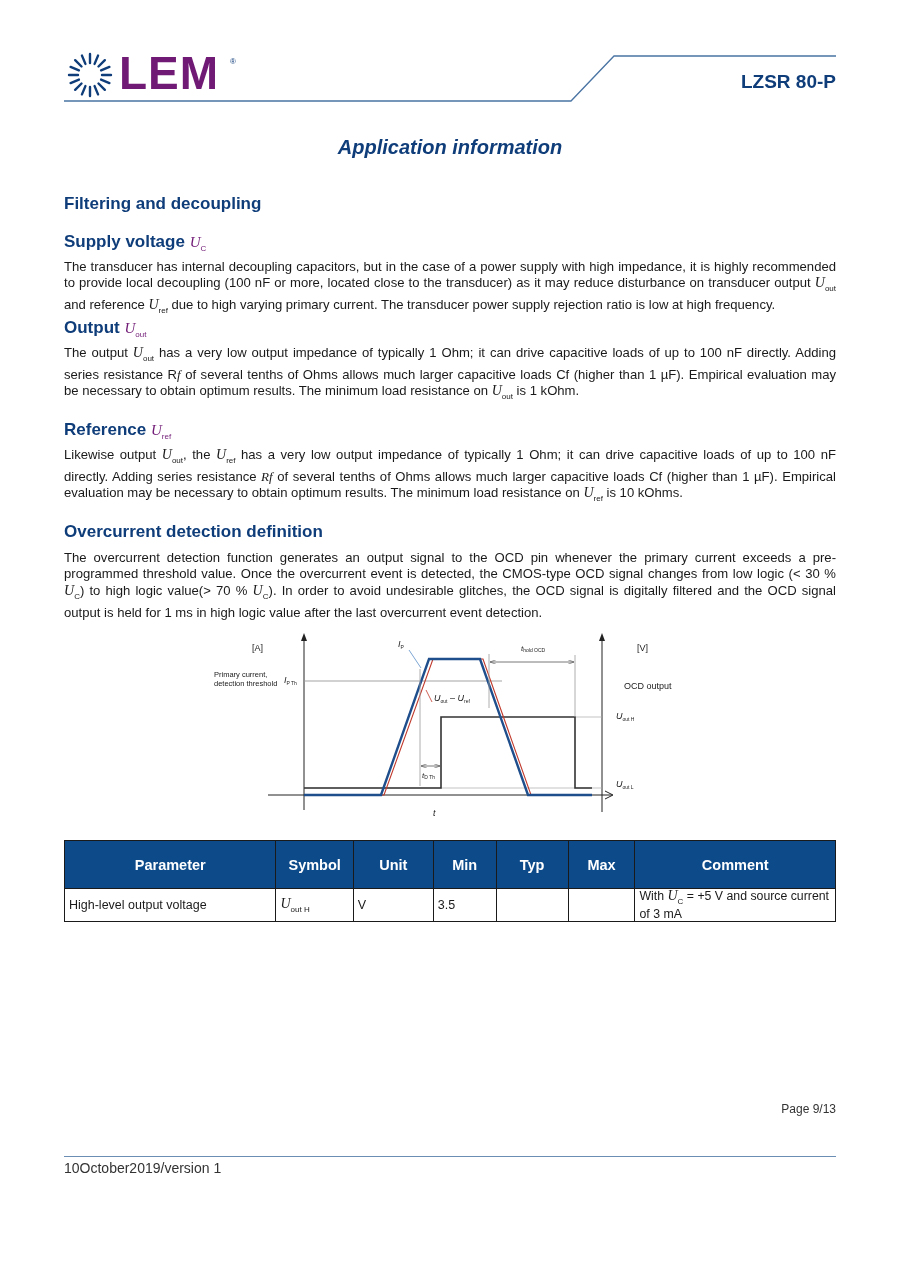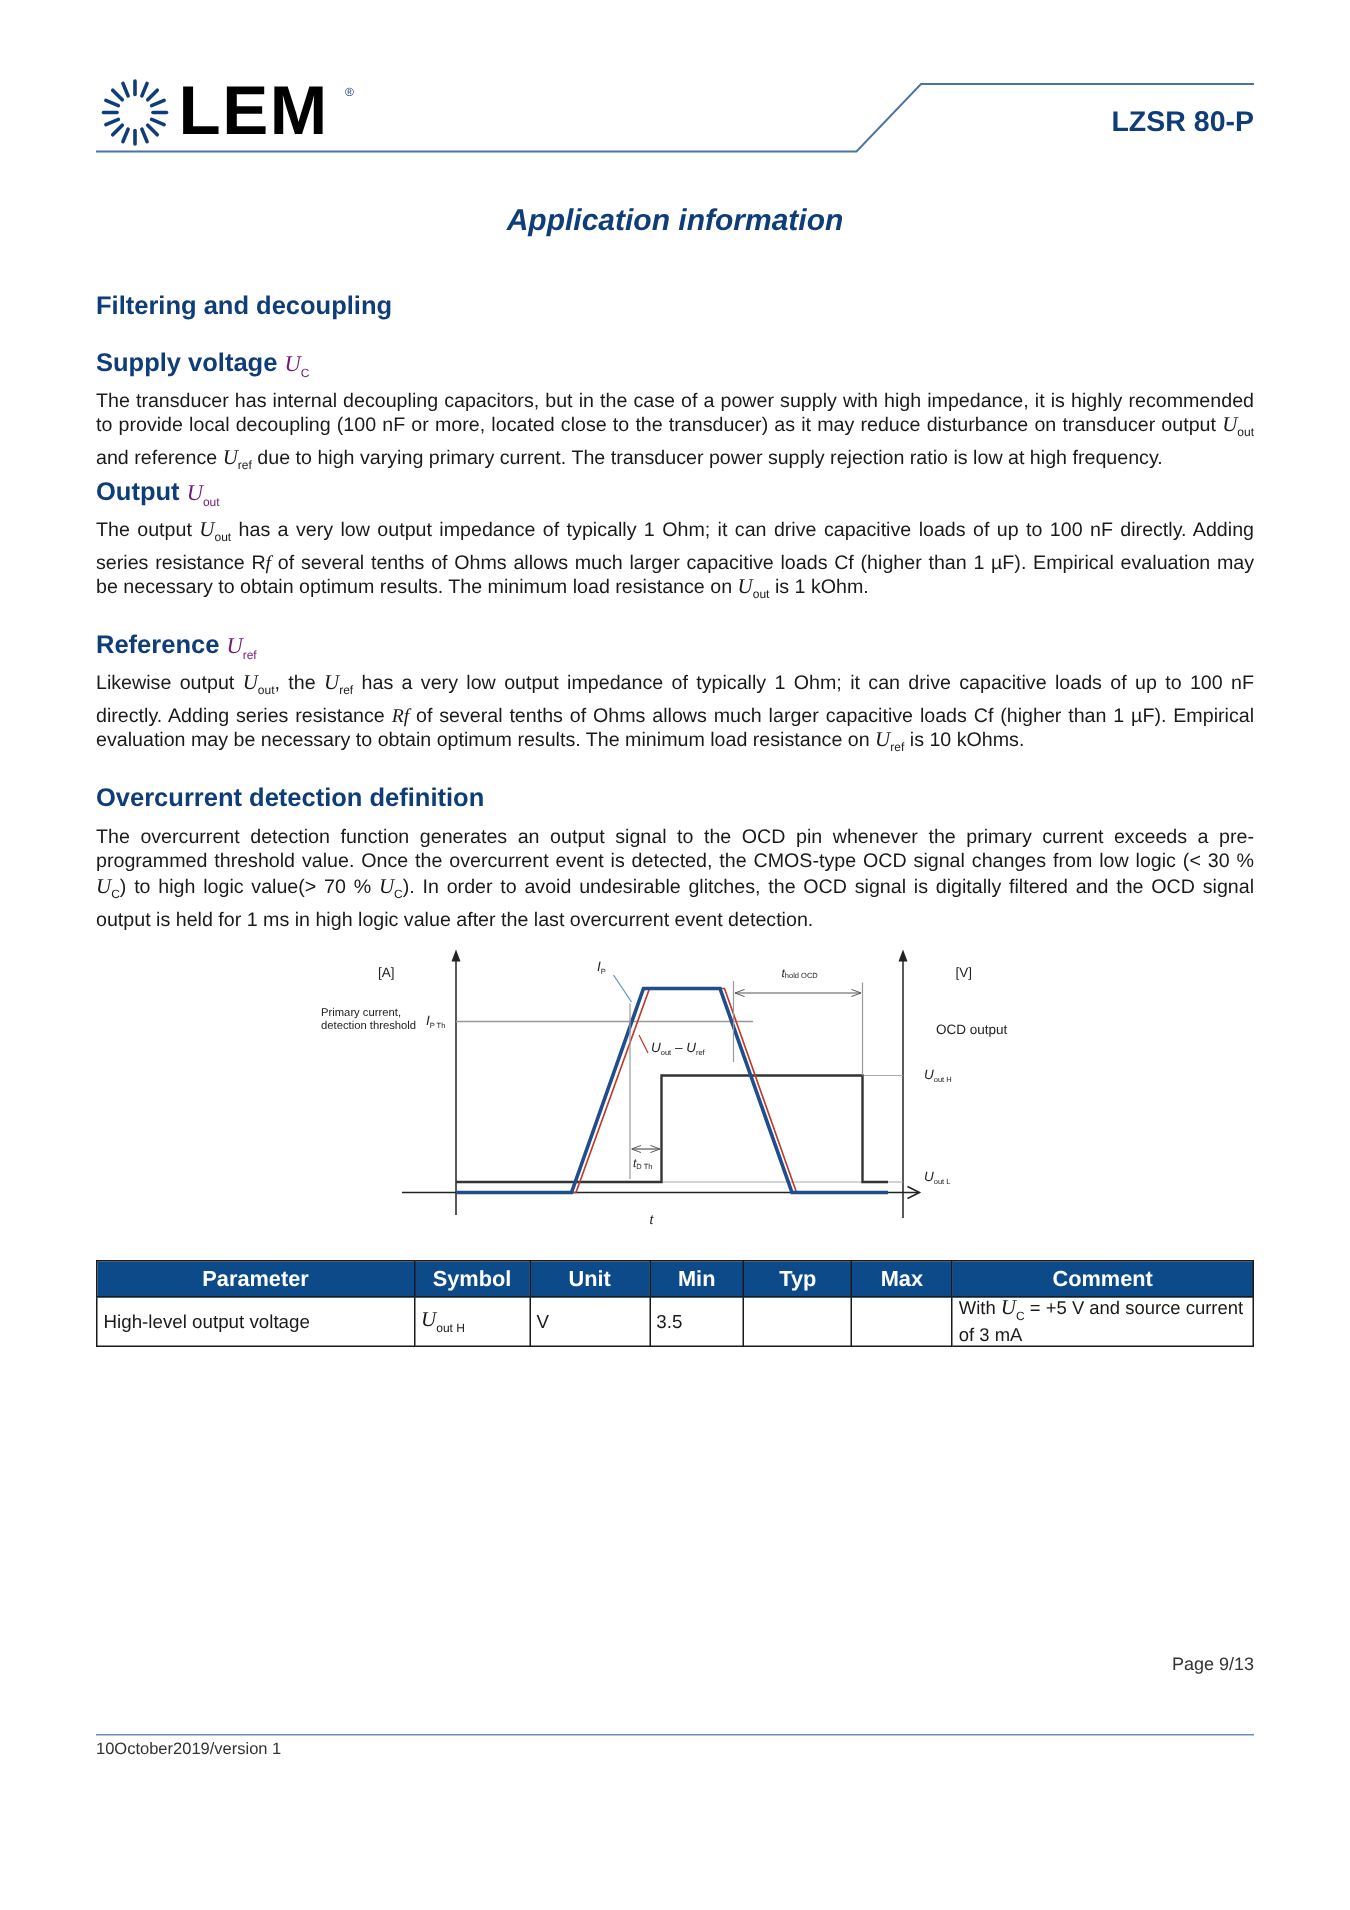--- a/index.html
+++ b/index.html
@@ -13,29 +13,29 @@
   .h2 { left: 64px; font-size: 17px; font-weight: bold; color: #0f3d7a; }
   .h2 .sym { font-family: "Liberation Serif", serif; font-style: italic; font-weight: normal; font-size: 15px; color: #701a75; }
   .h2 .sym sub { font-family: "Liberation Sans", sans-serif; font-style: normal; font-size: 8px; }
   .para { left: 64px; width: 772px; font-size: 13.1px; line-height: 16.3px; text-align: justify; }
   .para .sym { font-family: "Liberation Serif", serif; font-style: italic; font-size: 14px; }
   .para .sym sub { font-family: "Liberation Sans", sans-serif; font-style: normal; font-size: 8px; }
   .para .it { font-family: "Liberation Serif", serif; font-style: italic; }
   .diagram { left: 200px; top: 628px; width: 500px; height: 200px; }
   .diagram text { font-family: "Liberation Sans", sans-serif; fill: #222; }
   table.spec { position: absolute; left: 64px; top: 840px; width: 772px; border-collapse: collapse; font-size: 12.5px; }
-  table.spec th { background: #0d4a8a; color: #fff; font-size: 14.5px; font-weight: bold; height: 23px; border: 1.5px solid #1a1a1a; padding: 0; }
+  table.spec th { background: #0d4a8a; color: #fff; font-size: 14.5px; font-weight: bold; height: 23px; border: 1.5px solid #1a1a1a; padding: 12px; }
   table.spec td { border: 1.5px solid #1a1a1a; height: 32px; padding: 0 4px; vertical-align: middle; }
   table.spec td.c { text-align: left; }
   table.spec td.comment { font-size: 12.3px; line-height: 12px; }
   table.spec .sym { font-family: "Liberation Serif", serif; font-style: italic; font-size: 14px; }
   table.spec .sym sub { font-family: "Liberation Sans", sans-serif; font-style: normal; font-size: 8px; }
   .footer-line { left: 64px; top: 1156px; width: 772px; height: 1px; background: #6b8fb4; }
   .page-num { right: 64px; top: 1102px; font-size: 12px; color: #333; text-align: right; }
-  .footer-date { left: 64px; top: 1160px; font-size: 11px; color: #333; }
+  .footer-date { left: 64px; top: 1160px; font-size: 14px; color: #333; }
 </style>
 </head>
 <body>
 
 <svg class="abs header-lines" viewBox="0 0 900 110">
   <polyline points="64,101 571,101 614,56 836,56" fill="none" stroke="#4a74a3" stroke-width="1.3"></polyline>
 </svg>
 
 <div class="abs brand-logo">
   <svg width="50" height="46" viewBox="0 0 50 46" style="position:absolute;left:0;top:0;">
@@ -51,21 +51,21 @@
         <line x1="12" y1="23" x2="3" y2="23.000000000000004"></line>
         <line x1="12.913445609864558" y1="18.407798811618925" x2="4.598529817262975" y2="14.963647920333116"></line>
         <line x1="15.514718625761429" y1="14.51471862576143" x2="9.1507575950825" y2="8.150757595082503"></line>
         <line x1="19.407798811618918" y1="11.913445609864562" x2="15.963647920333102" y2="3.598529817262982"></line>
         <line x1="23.999999999999996" y1="11" x2="23.999999999999996" y2="2"></line>
         <line x1="28.59220118838108" y1="11.91344560986456" x2="32.03635207966689" y2="3.598529817262982"></line>
         <line x1="32.48528137423857" y1="14.514718625761429" x2="38.84924240491749" y2="8.1507575950825"></line>
         <line x1="35.08655439013544" y1="18.407798811618918" x2="43.401470182737015" y2="14.963647920333102"></line>
       </g>
   </svg>
-  <span style="position:absolute;left:53px;top:-6px;font-size:46px;font-weight:bold;color:#000000;letter-spacing:1px;font-family:'Liberation Sans',sans-serif;">LEM</span>
+  <span style="position:absolute;left:53px;top:-6px;font-size:46px;font-weight:bold;color:#701a75;letter-spacing:1px;font-family:'Liberation Sans',sans-serif;">LEM</span>
   <span style="position:absolute;left:164px;top:5px;font-size:8px;color:#0f3d7a;">®</span>
 </div>
 
 <div class="abs product-code">LZSR 80-P</div>
 
 <div class="abs page-title">Application information</div>
 
 <div class="abs h2" style="top:194px;">Filtering and decoupling</div>
 
 <div class="abs h2" style="top:232px;">

